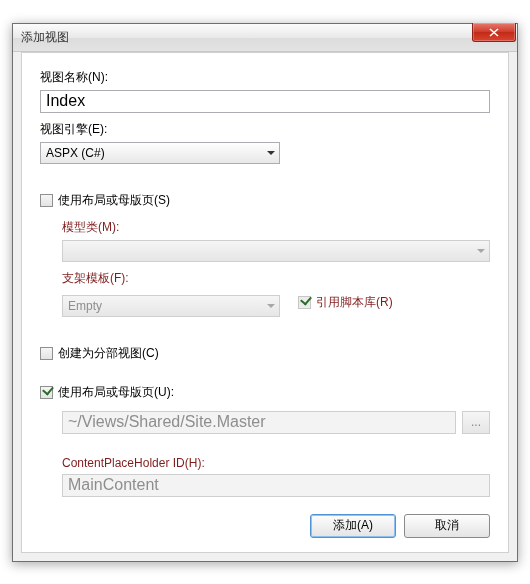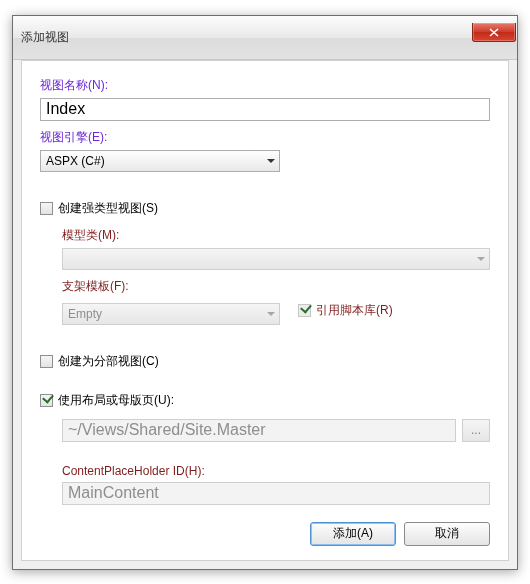--- a/index.html
+++ b/index.html
@@ -17,21 +17,21 @@
   }
   .shadow-wrap {
     filter: drop-shadow(0 2px 6px rgba(0,0,0,0.35));
   }
   .window {
     width: 506px;
     background: #f0f0f0;
     border: 1px solid #6f6f6f;
   }
   .titlebar {
-    height: 44px;
+    height: 28px;
     background: linear-gradient(to bottom, #fcfcfc 0%, #e9e9e9 50%, #dcdcdc 51%, #e3e3e3 100%);
     display: flex;
     align-items: center;
     justify-content: space-between;
     padding-left: 8px;
     border-bottom: 1px solid #c8c8c8;
   }
   .title-text { color: #333; }
   .close-btn {
     width: 44px;
@@ -48,21 +48,21 @@
     box-shadow: inset 0 0 0 1px rgba(255,255,255,0.25);
   }
   .close-btn svg { display:block; }
   .client {
     background: #fff;
     margin: 8px;
     margin-top: 0;
     border: 1px solid #d0d0d0;
     padding: 16px 18px 14px 18px;
   }
-  .lbl { color: #6d28d9; margin-bottom: 4px; display:block; }
+  .lbl { color: #000000; margin-bottom: 4px; display:block; }
   .lblsub { color: #000; margin-bottom: 4px; display:block; }
   .disabled-text { color: #7f1d1d; }
   .text-input {
     width: 100%;
     height: 23px;
     border: 1px solid #abadb3;
     padding: 2px 5px;
     font-family: inherit;
     font-size: 16px;
     background: #fff;
@@ -185,21 +185,21 @@
       <span>ASPX (C#)</span>
       <span class="combo-arrow">
             <span class="arrow-down"></span>
           </span>
     </div>
 
     <div class="gap14"></div>
 
     <div class="cbrow">
       <div class="cb"></div>
-      <span>创建强类型视图(S)</span>
+      <span>使用布局或母版页(S)</span>
     </div>
 
     <div class="indent">
       <span class="lblsub disabled-text">模型类(M):</span>
       <div class="combo wide disabled">
         <span></span>
         <span class="combo-arrow">
               <span class="arrow-down"></span>
             </span>
       </div>

